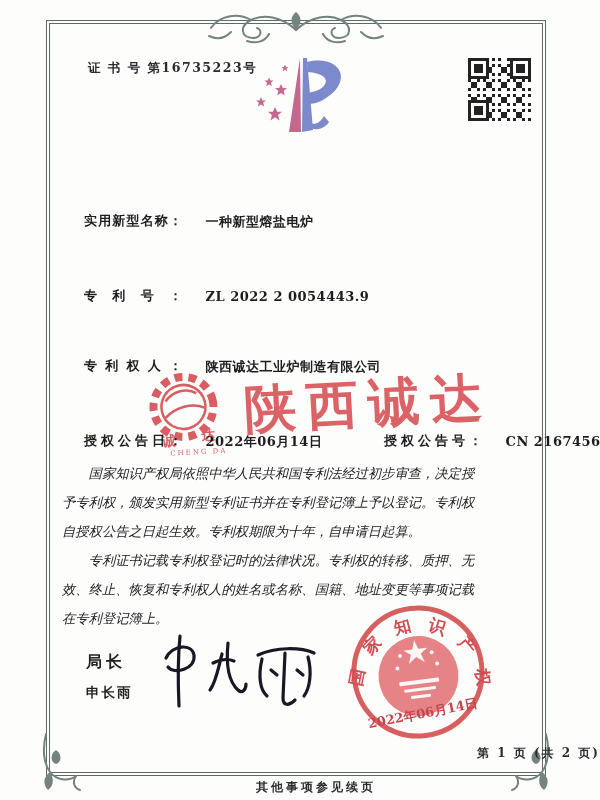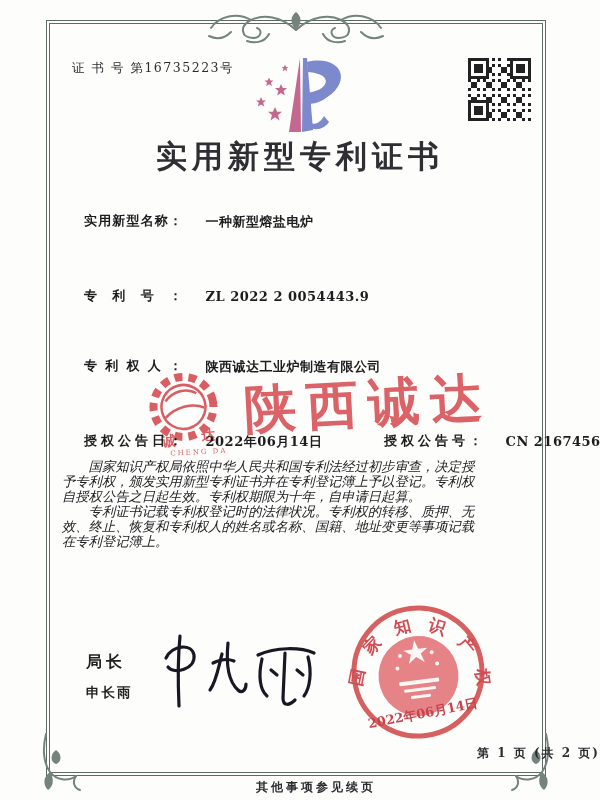--- a/index.html
+++ b/index.html
@@ -6,38 +6,38 @@
   .page{position:relative;width:600px;height:800px;background:#fdfdfc;overflow:hidden;
         font-family:"DejaVu Serif","Liberation Serif",serif;color:#1d1d1f;}
   
   .frame{position:absolute;left:46px;top:20px;width:492px;height:748px;
          border:4px double #5c6b66;pointer-events:none;}
   .ornament-top{position:absolute;left:50%;top:-16px;transform:translateX(-50%);}
   .corner{position:absolute;bottom:-20px;}
   .corner.left{left:-14px;}
   .corner.right{right:-14px;transform:scaleX(-1);}
   
-  .cert-no{position:absolute;left:72px;top:60px;font-size:12.5px;letter-spacing:1.5px;
-           font-weight:400;color:#2c2c30;text-align:center;}
+  .cert-no{position:absolute;left:88px;top:60px;font-size:12.5px;letter-spacing:1.5px;
+           font-weight:700;color:#2c2c30;text-align:center;}
   .logo{position:absolute;left:243px;top:52px;}
   .qr{position:absolute;left:468px;top:58px;width:63px;height:63px;}
   .title{position:absolute;left:0;top:136px;width:100%;text-align:center;
          font-size:31px;font-weight:700;letter-spacing:5px;color:#2e2e33;}
   
   .row{position:absolute;left:84px;font-size:13px;font-weight:600;white-space:nowrap;}
   .flabel{display:inline-block;width:98px;text-align:justify;text-align-last:justify;
           vertical-align:top;}
   .fvalue{display:inline-block;margin-left:19px;vertical-align:top;white-space:normal;
           max-width:318px;line-height:19px;letter-spacing:0.5px;}
   .r1{top:212px}.r2{top:251px}.r3{top:287px}.r4{top:322px}.r5{top:357px}
   .r6{top:392px}.r7{top:432px}
   .grant2{position:absolute;left:300px;top:0;}
   
   .paras{position:absolute;left:62px;top:459px;width:420px;font-size:13.3px;
-         line-height:15px;font-style:italic;font-weight:500;color:#212124;}
+         line-height:29px;font-style:italic;font-weight:500;color:#212124;}
   .paras p{margin:0;text-indent:2em;}
   
   .signer-title{position:absolute;left:86px;top:652px;font-family:Liberation Sans, sans-serif;
                 font-size:16px;font-weight:700;letter-spacing:4px;color:#222;}
   .signer-name{position:absolute;left:86px;top:684px;font-family:"DejaVu Sans","Liberation Sans",sans-serif;
                font-size:13.5px;font-weight:700;letter-spacing:2px;color:#222;}
   .signature{position:absolute;left:158px;top:628px;}
   
   .seal{position:absolute;left:344px;top:588px;transform:rotate(-7deg);
         opacity:.92;mix-blend-mode:multiply;}
@@ -210,21 +210,20 @@
       <rect x="3" y="3" width="15" height="15" fill="#fff"></rect>
       <rect x="6" y="6" width="9" height="9" fill="#222"></rect>
       <rect x="42" y="0" width="21" height="21" fill="#222"></rect>
       <rect x="45" y="3" width="15" height="15" fill="#fff"></rect>
       <rect x="48" y="6" width="9" height="9" fill="#222"></rect>
       <rect x="0" y="42" width="21" height="21" fill="#222"></rect>
       <rect x="3" y="45" width="15" height="15" fill="#fff"></rect>
       <rect x="6" y="48" width="9" height="9" fill="#222"></rect>
     </svg>
 
-  <div class="title layer1">实用新型专利证书</div>
 
   <div class="row r1 layer1">
     <span class="flabel">实用新型名称：</span>
     <span class="fvalue">一种新型熔盐电炉</span>
   </div>
   <div class="row r3 layer1">
     <span class="flabel">专利号：</span>
     <span class="fvalue">ZL 2022 2 0054443.9</span>
   </div>
   <div class="row r5 layer1">

